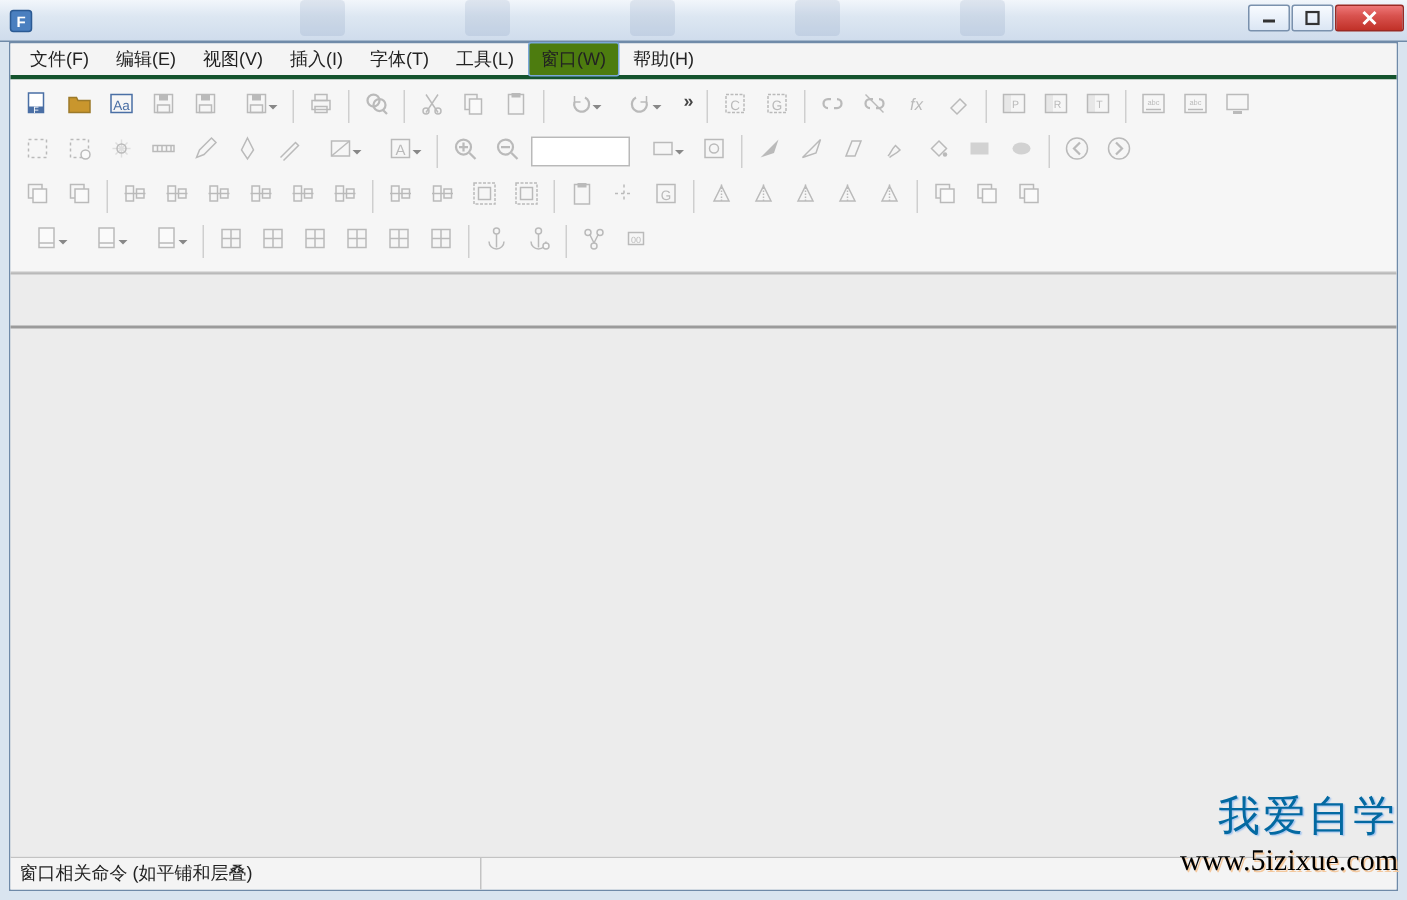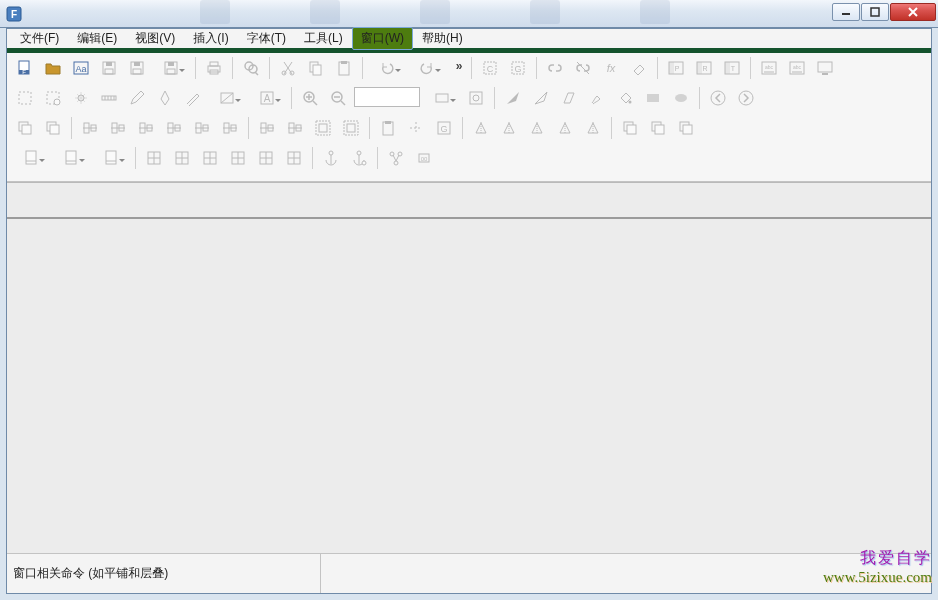--- a/index.html
+++ b/index.html
@@ -27,49 +27,49 @@
   
   .frame {
     flex:1; margin:0 6px 6px 6px;
     background:#fff; border:1px solid #6f8aa8;
     display:flex; flex-direction:column;
     box-shadow: inset 0 0 0 1px #e6edf5;
     position:relative;
   }
 
   
-  .menubar { height:24px; background:#f4f4f4; border-bottom:5px solid #14532d; display:flex; align-items:center; padding:0 4px; }
+  .menubar { height:24px; background:#f4f4f4; border-bottom:3px solid #14532d; display:flex; align-items:center; padding:0 4px; }
   .menuitem { padding:2px 8px; font-size:12px; color:#222; border:1px solid transparent; border-radius:2px; cursor:default; }
   .menuitem.active { border:1px solid #7aa7d8; background:#4d7c0f; }
 
   
   .toolbars { background:#f6f6f6; border-bottom:1px solid #c3c3c3; padding:2px 4px 4px; }
-  .tbrow { display:flex; align-items:flex-start; flex-wrap:nowrap; margin:2px 0; height:28px; }
+  .tbrow { display:flex; align-items:center; flex-wrap:nowrap; margin:2px 0; height:28px; }
   .btn { width:26px; height:26px; border:1px solid transparent; margin:0 1px; display:flex; align-items:center; justify-content:center; border-radius:2px; }
   .btn.withdrop { width:38px; position:relative; }
   .btn.withdrop::after { content:""; position:absolute; right:4px; top:11px; border:3px solid transparent; border-top-color:#888; }
   .sep { width:1px; height:22px; background:#cfcfcf; margin:0 4px; }
   .overflow { width:16px; height:26px; display:flex; align-items:flex-start; justify-content:center; color:#444; font-size:12px; font-weight:bold; padding-top:2px; margin-left:4px; }
   .zoomfield { height:20px; width:66px; border:1px solid #b9b9b9; background:#fff; margin:0 2px; }
   .btn svg { opacity:.55; }
   .btn.enabled svg { opacity:1; }
 
   
   .workspace { flex:1; background:#ececec; border-top:1px solid #b9b9b9; position:relative;}
   .workspace::before { content:""; position:absolute; left:0; right:0; top:34px; height:2px; background:#9b9b9b;}
 
   
-  .statusbar { height:40px; border-top:1px solid #c3c3c3; background:#f4f4f4; display:flex; align-items:center; font-size:12px; color:#222; }
+  .statusbar { height:22px; border-top:1px solid #c3c3c3; background:#f4f4f4; display:flex; align-items:center; font-size:12px; color:#222; }
   .statusbar .cell1 { width:314px; padding:0 6px; height:100%; display:flex; align-items:center; border-right:1px solid #c3c3c3;}
   .statusbar .cell2 { flex:1; }
 
   
   .watermark { position:absolute; right:6px; bottom:14px; text-align:right; pointer-events:none; }
-  .watermark .l1 { font-family:Liberation Serif, serif; font-size:16px; color:#a21caf; text-shadow:1px 1px 1px #9dc1ef; letter-spacing:2px;}
-  .watermark .l2 { font-size:15px; color:#4d7c0f; font-family: "Comic Sans MS", cursive; text-shadow:1px 1px 0 #f4c89d;}
+  .watermark .l1 { font-family:Liberation Serif, serif; font-size:28px; color:#0369a1; text-shadow:1px 1px 1px #9dc1ef; letter-spacing:2px;}
+  .watermark .l2 { font-size:20px; color:#000000; font-family: "Comic Sans MS", cursive; text-shadow:1px 1px 0 #f4c89d;}
 </style>
 </head>
 <body>
 
 <div class="titlebar">
   <span class="appicon">
     <svg width="16" height="16">
         <rect x="1" y="1" width="14" height="14" rx="2" fill="#4a7fbf" stroke="#2b5a93"></rect>
         <text x="8" y="12" font-size="10" font-weight="bold" fill="#fff" text-anchor="middle">F</text>
       </svg>

